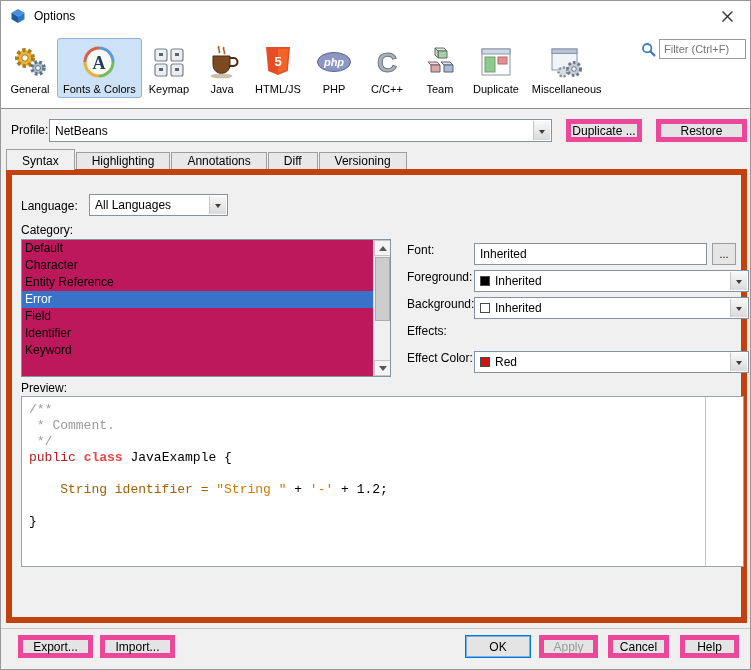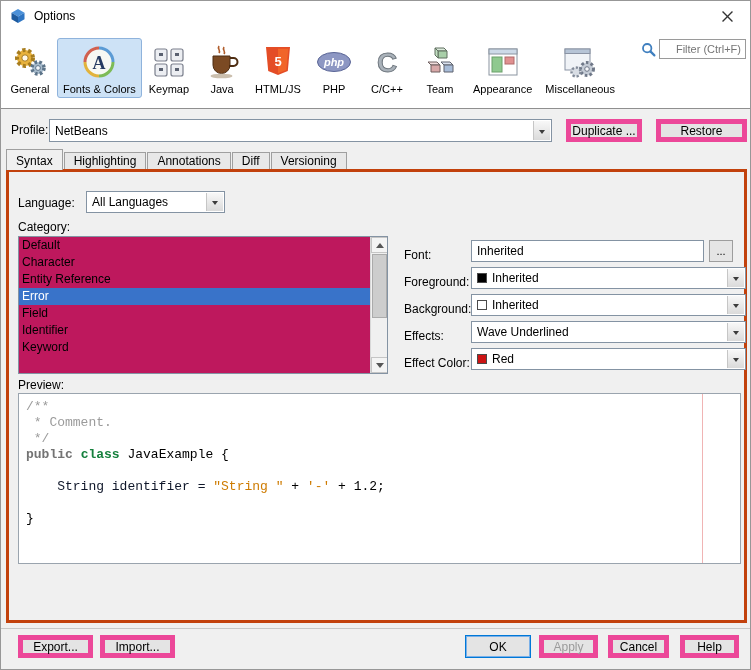--- a/index.html
+++ b/index.html
@@ -23,21 +23,21 @@
              border-bottom:1px solid #8f8f8f; }
   .tb-items { position:absolute; left:3px; top:7px; display:flex; align-items:flex-start; }
   .tb-item { display:flex; flex-direction:column; align-items:center;
              padding:3px 5px 2px; border:1px solid transparent; border-radius:3px; margin-right:1px; }
   .tb-icon { width:40px; height:40px; display:block; }
   .tb-icon svg { width:40px; height:40px; display:block; }
   .tb-label { font-size:11px; margin-top:1px; white-space:nowrap; }
   .filter-area { position:absolute; right:4px; top:8px; display:flex; align-items:center; gap:3px; }
   .filter-area svg { width:15px; height:15px; display:block; }
   .filter-input { width:87px; height:20px; border:1px solid #9a9a9a; padding:8px 4px;
-                  font:11px "Liberation Sans", sans-serif;text-align:right; }
+                  font:11px "Liberation Sans", sans-serif; }
 
   
   .profile-label { position:absolute; left:10px; top:122px; }
   .combo { background:#fff; border:1px solid #8493a3; display:flex; align-items:center;
            padding-left:5px; position:absolute; height:23px;text-align:center; }
   .combo-text { font-size:12px; white-space:nowrap; }
   .combo-btn { position:absolute; right:1px; top:1px; bottom:1px; width:17px;
                background:linear-gradient(#f8f8f8,#dadada); border-left:1px solid #c6c6c6;
                display:flex; align-items:center; justify-content:center; }
   .combo-btn::after { content:''; width:0; height:0; border:3.5px solid transparent;
@@ -45,46 +45,46 @@
   .profile-combo { left:48px; top:118px; width:503px; }
   .btn { background:#e4e4e4; border:5px solid #ec4899; font:12px "Liberation Sans", sans-serif;
          height:23px; position:absolute; }
   .duplicate-btn { left:565px; top:118px; width:76px; }
   .restore-btn { left:655px; top:118px; width:91px; }
 
   
   .tabs { position:absolute; top:148px; left:5px; height:21px; display:flex;
           align-items:flex-end; z-index:3; }
   .tab { background:#e8e8e8; border:1px solid #9f9f9f; border-bottom:none;
-         height:17px; margin-bottom:1px; padding:1px 9px 0; margin-right:1px; white-space:nowrap; }
+         height:17px; margin-bottom:1px; padding:1px 15px 0; margin-right:1px; white-space:nowrap; }
   .tab.active { background:#f0f0f0; height:21px; margin-bottom:0; padding-top:4px; }
 
   
   .panel { position:absolute; top:168px; left:5px; width:741px; height:454px;
-           border:3px solid #c2410c; background:#f0f0f0; }
+           border:6px solid #c2410c; background:#f0f0f0; }
   .lang-label { position:absolute; left:9px; top:24px; }
   .lang-combo { left:77px; top:19px; width:139px; height:22px; }
   .cat-label { position:absolute; left:9px; top:48px; }
 
   .listbox { position:absolute; left:9px; top:64px; width:370px; height:138px;
              background:#be185d; border:1px solid #8493a3; overflow:hidden; }
   .list-items { position:absolute; left:0; top:0; right:17px; bottom:0; }
   .list-item { height:17px; line-height:17px; padding-left:3px; white-space:nowrap; }
   .scrollbar { position:absolute; right:0; top:0; bottom:0; width:17px; background:#f0f0f0;
                border-left:1px solid #d8d8d8; }
   .sb-btn { position:absolute; left:0; width:17px; height:16px; background:#f4f4f4;
             border:1px solid #c5c5c5; display:flex; align-items:center; justify-content:center; }
   .sb-up { top:0; } .sb-down { bottom:0; }
   .sb-arrow { width:0; height:0; border:4px solid transparent; }
   .sb-arrow.up { border-bottom:5px solid #565656; margin-top:-4px; }
   .sb-arrow.down { border-top:5px solid #565656; margin-bottom:-4px; }
   .sb-thumb { position:absolute; left:1px; top:17px; width:15px; height:64px;
               background:#cdcdcd; border:1px solid #ababab; }
 
-  .attr-row { position:absolute; left:395px; width:342px; height:22px; display:flex; align-items:flex-end; }
+  .attr-row { position:absolute; left:395px; width:342px; height:22px; display:flex; align-items:flex-start; }
   .attr-label { width:67px; flex:none; white-space:nowrap; }
   .tf { width:233px; height:22px; background:#fff; border:1px solid #8493a3; padding:0 5px;
         font:12px "Liberation Sans", sans-serif; }
   .dots-btn { width:24px; height:22px; margin-left:5px; background:#e5e5e5;
               border:1px solid #9d9d9d; font:11px "Liberation Sans", sans-serif; line-height:10px; }
   .dd { position:relative; flex:1; height:22px; background:#fff; border:1px solid #8493a3;
         display:flex; align-items:center; padding-left:5px; gap:5px; }
   .swatch { width:10px; height:10px; border:1px solid #4a4a4a; flex:none; display:inline-block; }
   .dd-text { white-space:nowrap; }
 
@@ -234,21 +234,21 @@
         </div>
         <div class="tb-item">
           <span class="tb-icon">
             <svg viewBox="0 0 40 40">
               <rect x="6" y="7" width="28" height="26" fill="#ffffff" stroke="#8a94a0"></rect>
               <rect x="6" y="7" width="28" height="5" fill="#cddae8" stroke="#8a94a0"></rect>
               <rect x="9" y="15" width="10" height="15" fill="#8fc98f" stroke="#6aa06a"></rect>
               <rect x="22" y="15" width="9" height="7" fill="#e09090" stroke="#b06a6a"></rect>
             </svg>
           </span>
-          <span class="tb-label">Appearance</span>
+          <span class="tb-label">Duplicate</span>
         </div>
         <div class="tb-item">
           <span class="tb-icon">
             <svg viewBox="0 0 40 40">
               <rect x="5" y="7" width="25" height="21" fill="#f0f3f7" stroke="#8a93a4"></rect>
               <rect x="5" y="7" width="25" height="4.5" fill="#b6c4d6" stroke="#8a93a4"></rect>
               <circle cx="27" cy="27" r="6.5" fill="#c5ccd6" stroke="#6f7888" stroke-width="3" stroke-dasharray="2.6 2.2"></circle>
               <circle cx="27" cy="27" r="2.3" fill="#f5f7fa" stroke="#6f7888"></circle>
               <circle cx="16" cy="30" r="4.5" fill="#d8dde4" stroke="#818a98" stroke-width="2.4" stroke-dasharray="2.2 1.9"></circle>
             </svg>
@@ -331,45 +331,41 @@
       <span class="attr-label">Background:</span>
       <div class="dd">
         <span class="swatch" style="background-color: rgb(255, 255, 255);"></span>
         <span class="dd-text">Inherited</span>
         <span class="combo-btn"></span>
       </div>
     </div>
 
     <div class="attr-row" style="top:149px">
       <span class="attr-label">Effects:</span>
-      <div class="dd">
-        <span class="dd-text">Wave Underlined</span>
-        <span class="combo-btn"></span>
-      </div>
     </div>
 
     <div class="attr-row" style="top:176px">
       <span class="attr-label">Effect Color:</span>
       <div class="dd">
         <span class="swatch" style="background-color: rgb(204, 20, 20);"></span>
         <span class="dd-text">Red</span>
         <span class="combo-btn"></span>
       </div>
     </div>
 
     <span class="preview-label">Preview:</span>
     <div class="preview-pane">
       <div class="margin-line" style="background-color: rgb(240, 180, 180);"></div>
       <div class="code">
           <div class="code-line"><span style="color: rgb(155, 155, 155);">/**</span></div>
           <div class="code-line"><span style="color: rgb(155, 155, 155);"> * Comment.</span></div>
           <div class="code-line"><span style="color: rgb(155, 155, 155);"> */</span></div>
-          <div class="code-line"><span style="color: #737373; font-weight: bold;">public</span><span style="color: rgb(0, 0, 0);"> </span><span style="color: #15803d; font-weight: bold;">class</span><span style="color: rgb(0, 0, 0);"> JavaExample {</span></div>
+          <div class="code-line"><span style="color: #b91c1c; font-weight: normal;">public</span><span style="color: rgb(0, 0, 0);"> </span><span style="color: #ef4444; font-weight: bold;">class</span><span style="color: rgb(0, 0, 0);"> JavaExample {</span></div>
           <div class="code-line">&nbsp;</div>
-          <div class="code-line"><span style="color: #0f172a;">    String identifier = </span><span style="color: rgb(206, 123, 0);">"String "</span><span style="color: rgb(0, 0, 0);"> + </span><span style="color: rgb(206, 123, 0);">'-'</span><span style="color: rgb(0, 0, 0);"> + 1.2;</span></div>
+          <div class="code-line"><span style="color: #a16207;">    String identifier = </span><span style="color: rgb(206, 123, 0);">"String "</span><span style="color: rgb(0, 0, 0);"> + </span><span style="color: rgb(206, 123, 0);">'-'</span><span style="color: rgb(0, 0, 0);"> + 1.2;</span></div>
           <div class="code-line">&nbsp;</div>
           <div class="code-line"><span style="color: rgb(0, 0, 0);">}</span></div>
         </div>
     </div>
   </div>
 
   <div class="footer-sep"></div>
   <button class="btn footer-btn export-btn">Export...</button>
   <button class="btn footer-btn import-btn">Import...</button>
   <button class="btn footer-btn ok-btn" style="border-color: rgb(0, 120, 215);">OK</button>

